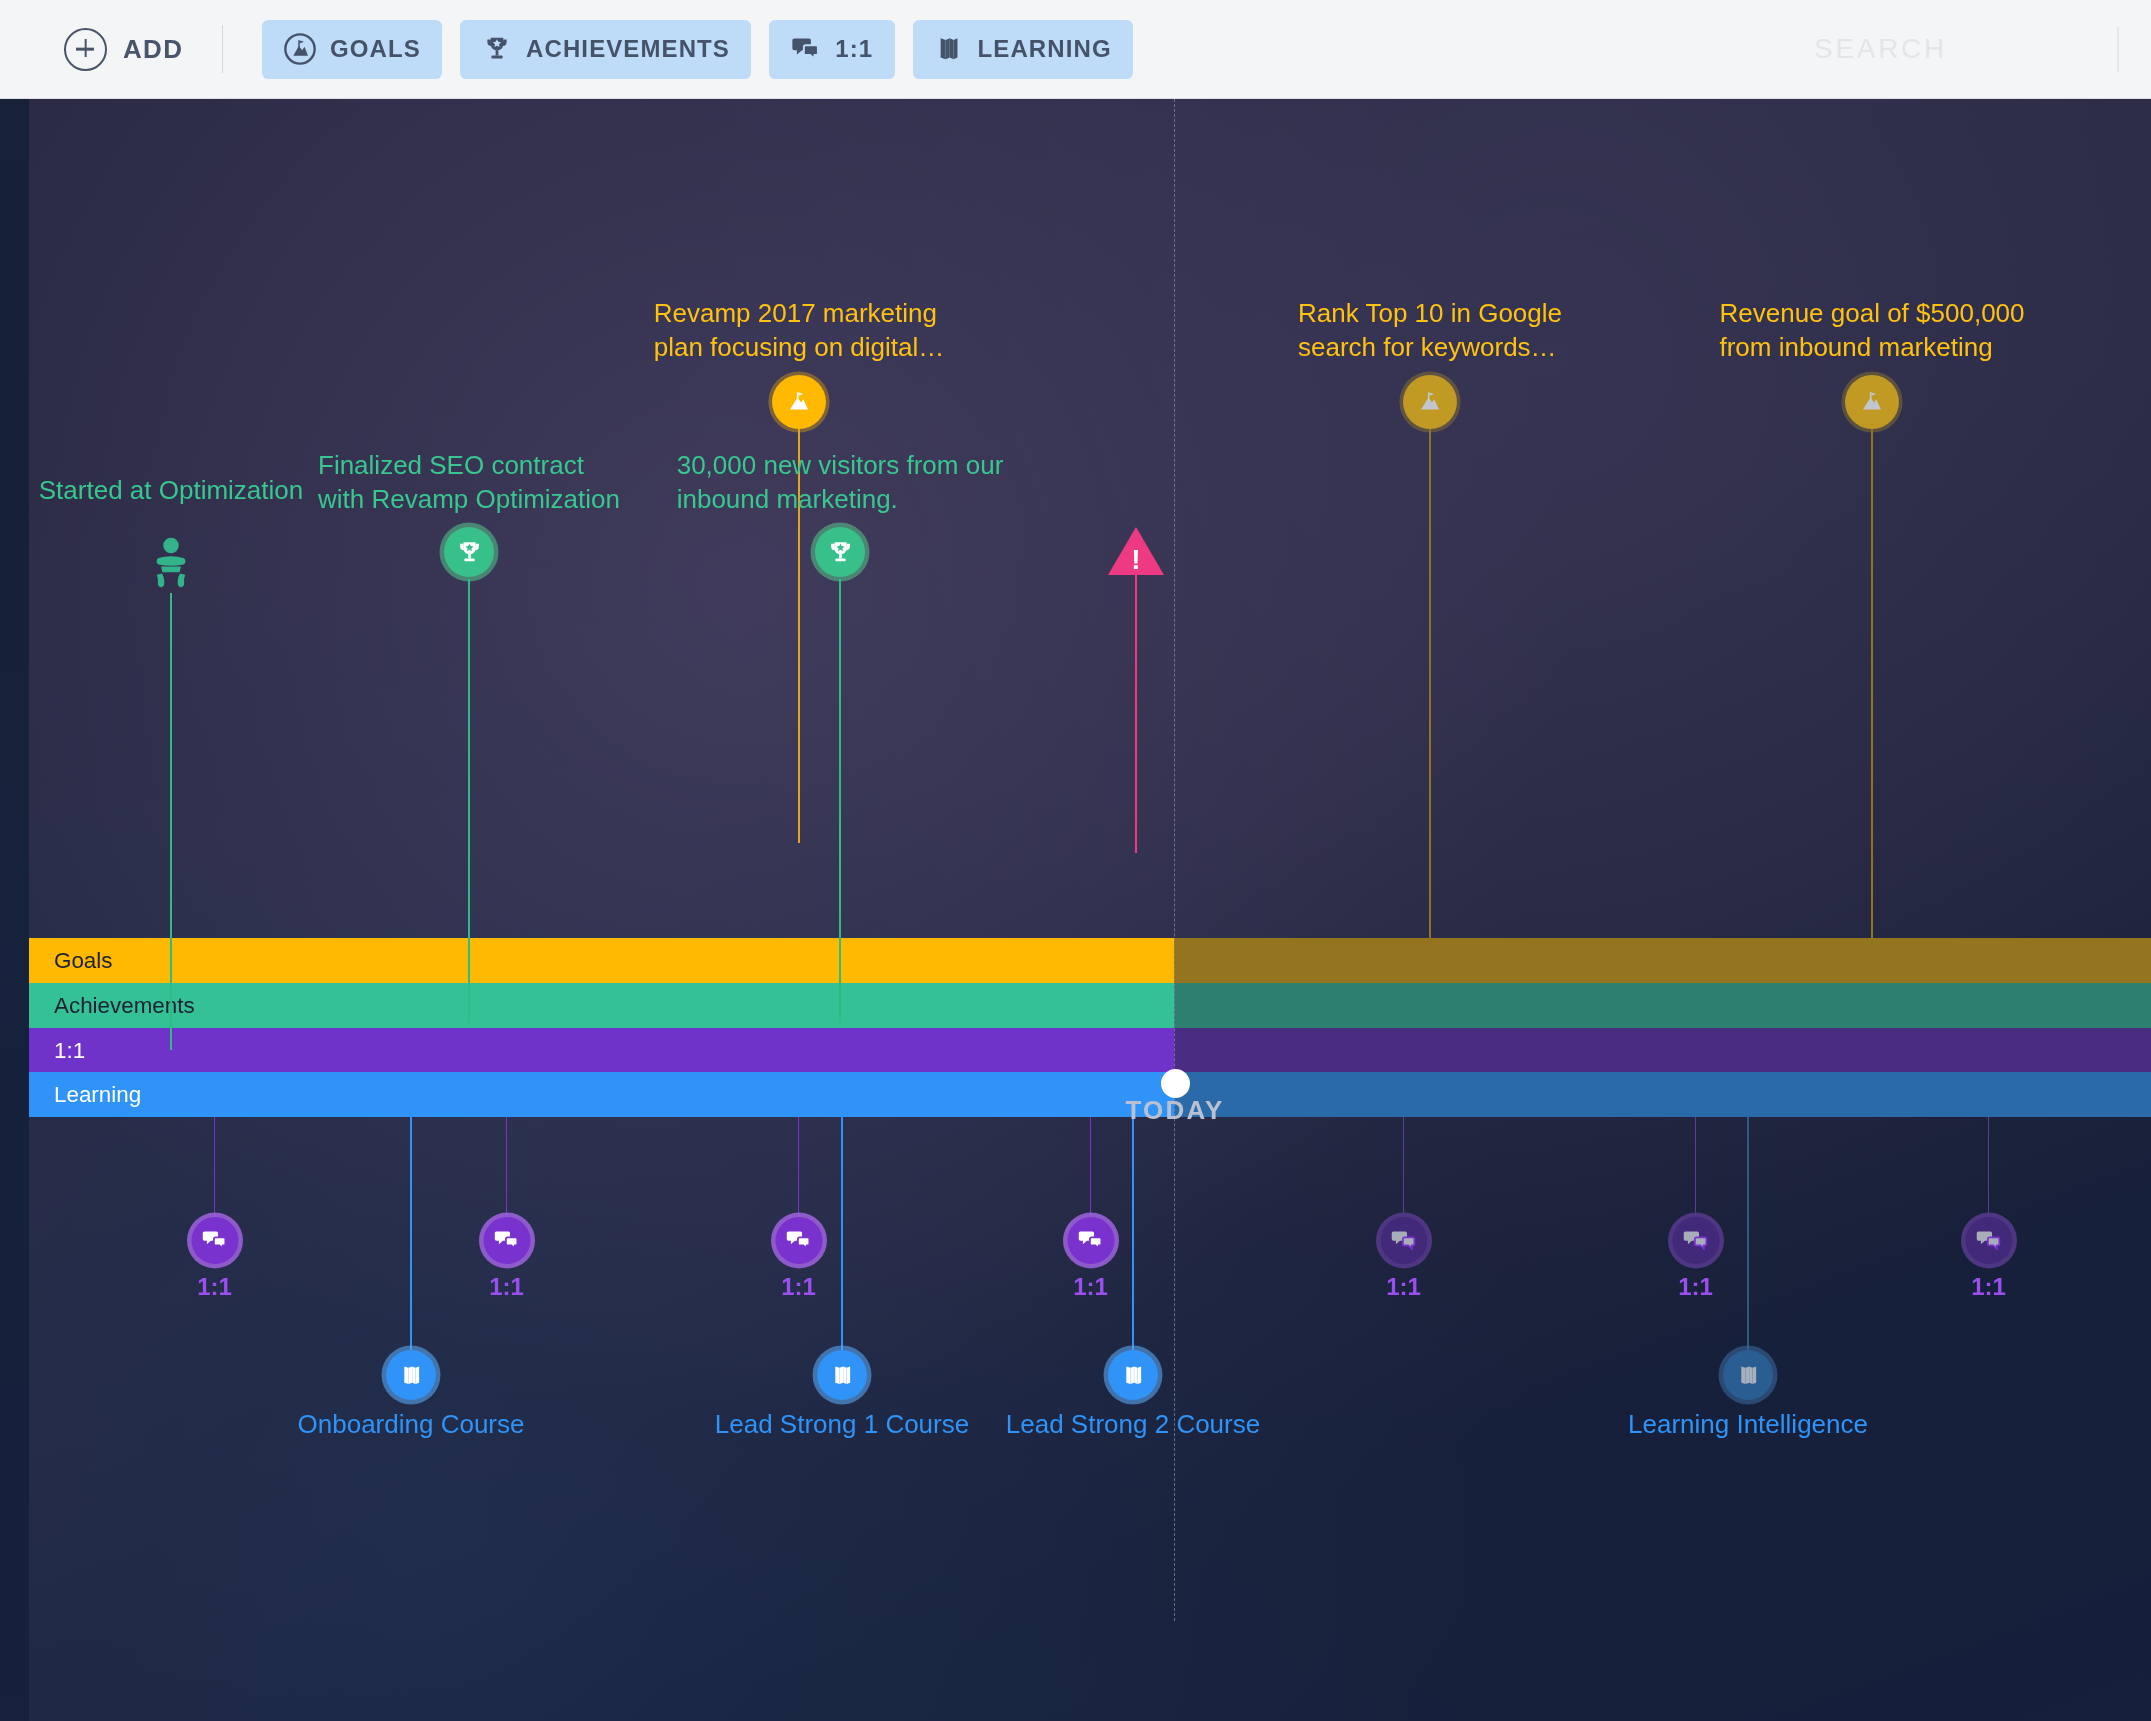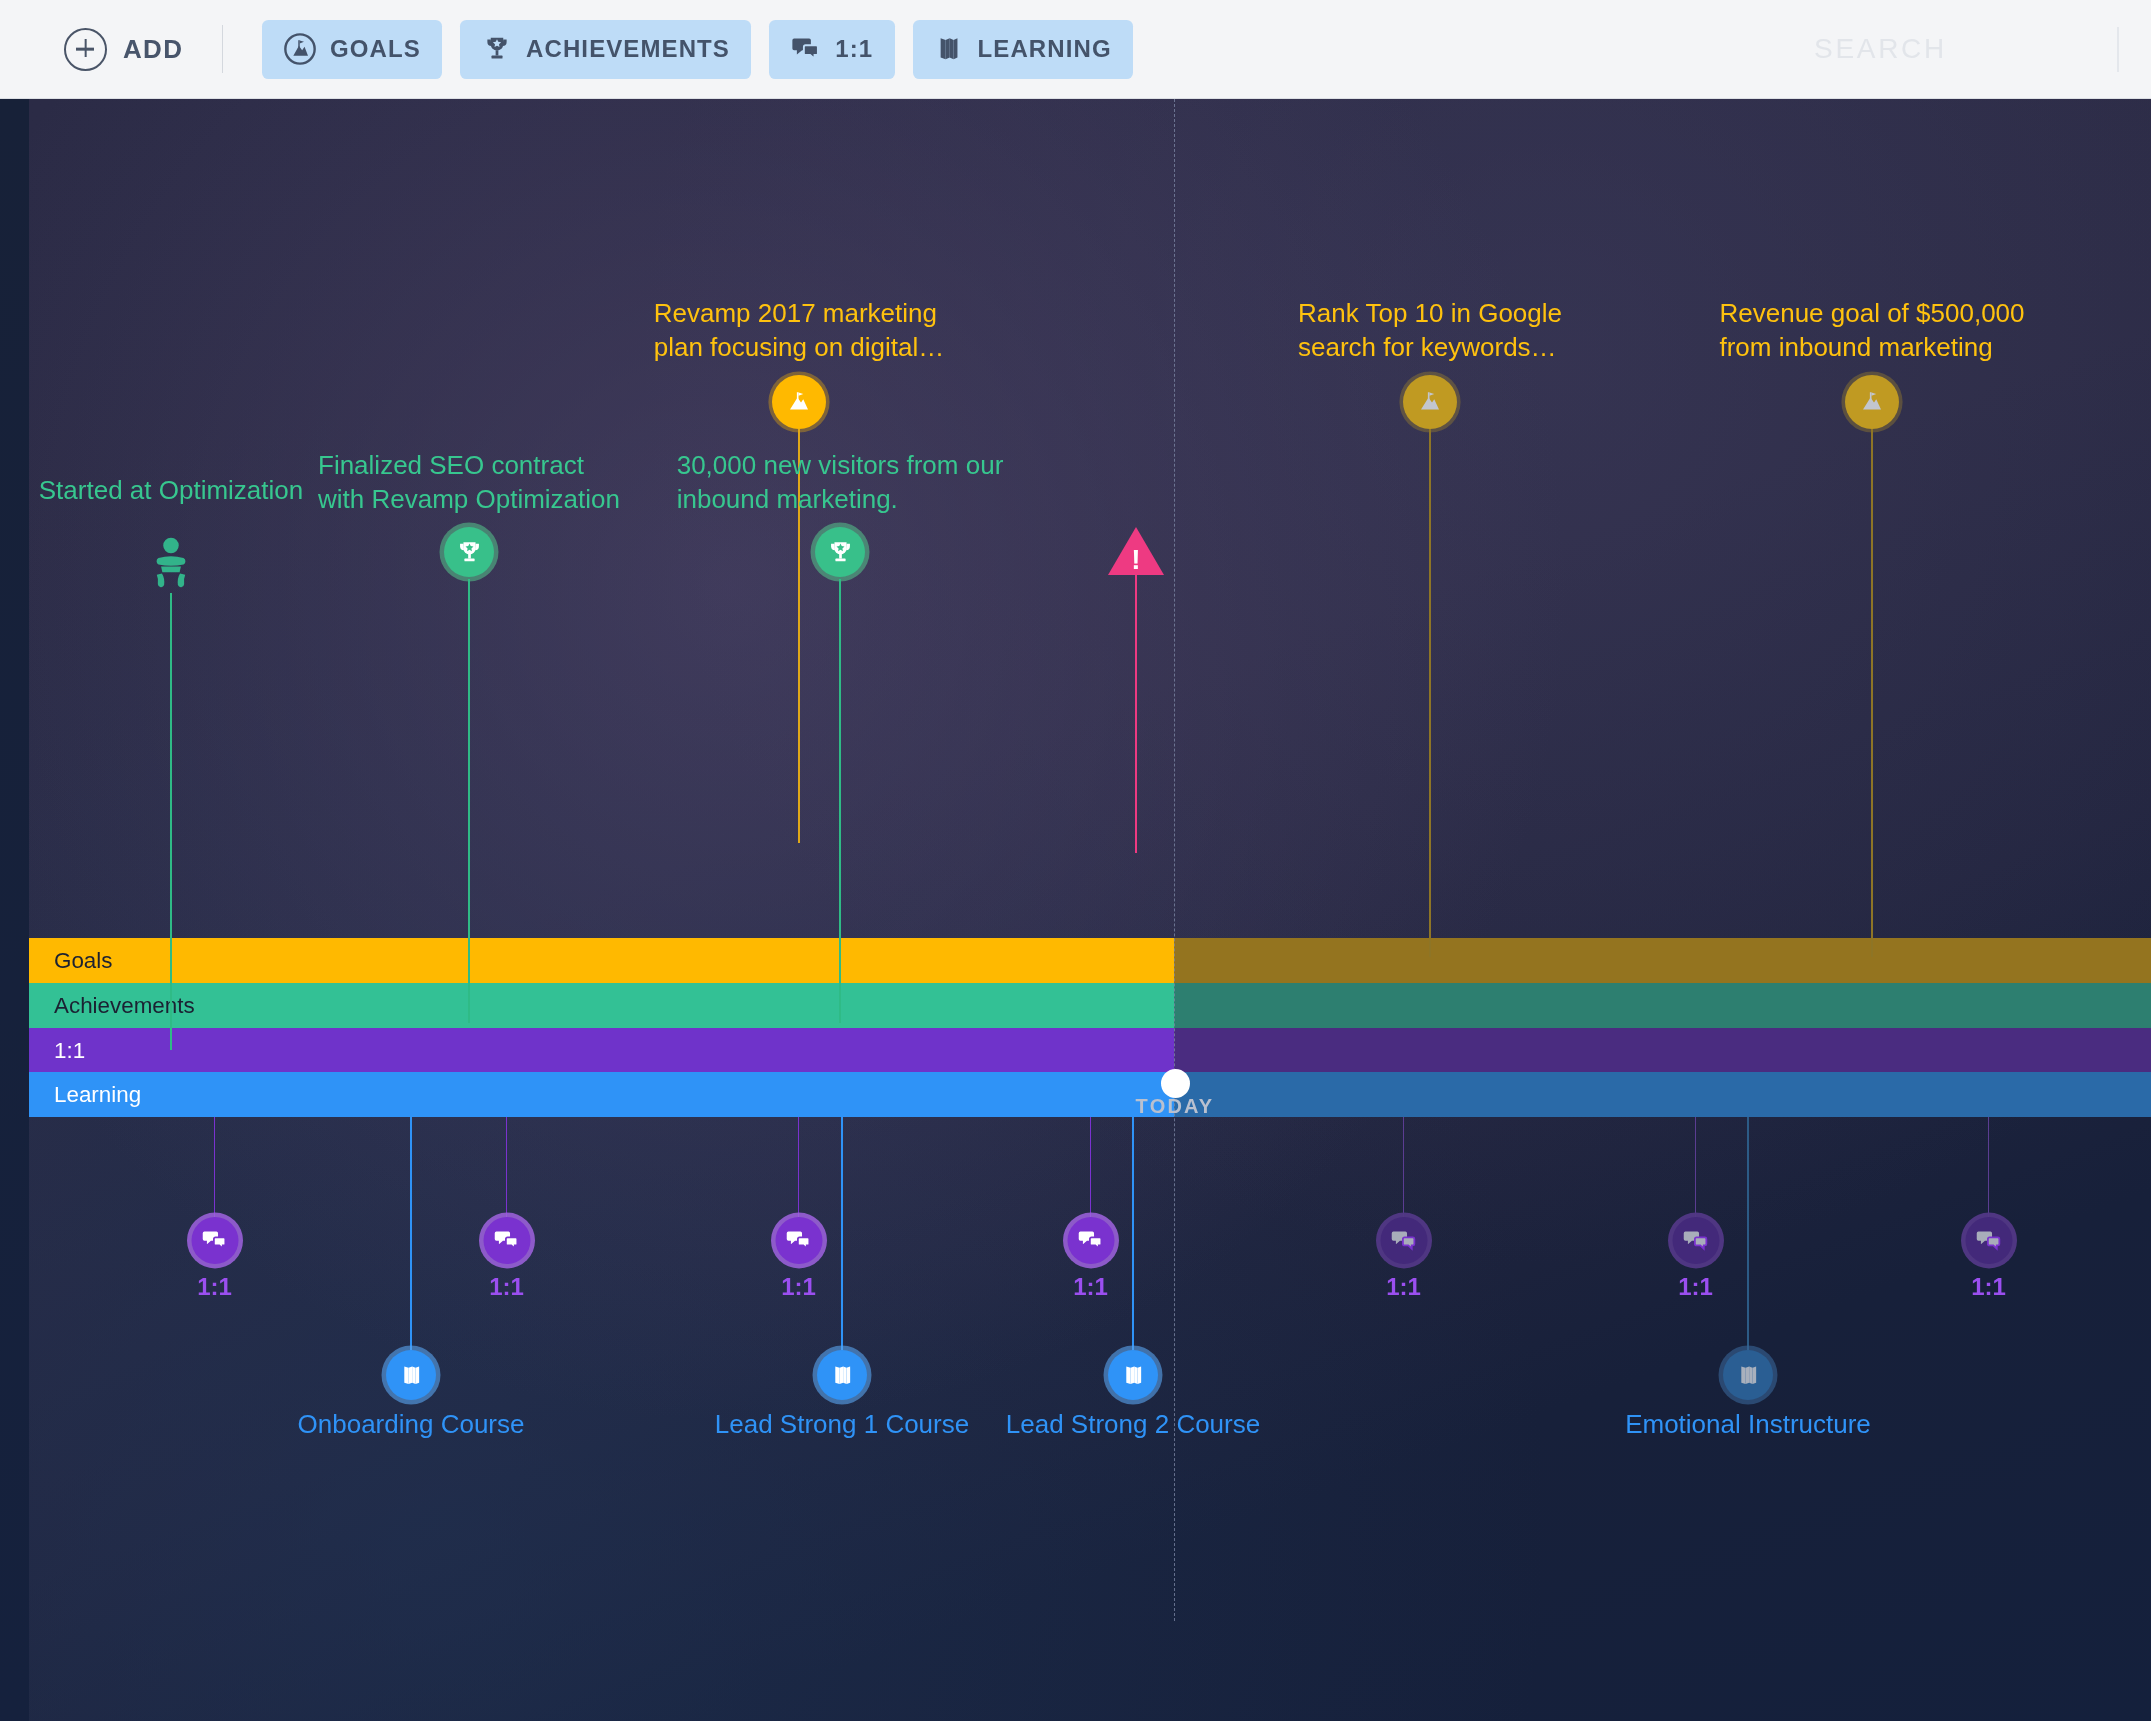--- a/index.html
+++ b/index.html
@@ -85,21 +85,21 @@
     border-left: 1.8px dashed #7e89a6; opacity: .75; z-index: 4;
   }
   .today-dot {
     position: absolute; left: 1175px; top: 970px;
     width: 29px; height: 29px; margin-left: -14.3px;
     border-radius: 50%; background: #ffffff; z-index: 7;
   }
   .today-label {
     position: absolute; left: 1175px; top: 996px;
     transform: translateX(-50%);
-    font-size: 20px; font-weight: bold; letter-spacing: 2.2px;
+    font-size: 26px; font-weight: bold; letter-spacing: 2.2px;
     color: #b9c0cf; z-index: 7; white-space: nowrap;
   }
 
   
   .lanes { position: absolute; left: 0; top: 839px; width: 2151px; height: 179px; z-index: 3; }
   .lane { position: absolute; left: 0; width: 2151px; height: 45px; }
   .lane .past   { position: absolute; left: 0; top: 0; width: 1174px; height: 45px; }
   .lane .future { position: absolute; left: 1174px; top: 0; width: 977px; height: 45px; }
   .lane .dim-left { position: absolute; left: 0; top: 0; width: 29px; height: 45px; background: rgba(0,0,0,.42); }
   .lane-label {
@@ -463,21 +463,21 @@
       <div class="marker" style="left: 1542px; top: 1018px; width: 412px; height: 376px;">
         <div class="stem ln-stem future" style="top: 0px; height: 233px;"></div>
         <div class="dot ln-dot future" style="top: 233px;">
           <svg width="27" height="29" viewBox="0 0 24 24">
       <path d="M5.6 4 L9.4 5.2 V19.6 L5.6 18.4 Z" fill="#a8b0bd"></path>
       <path d="M9.4 5.2 L12.6 4 V18.4 L9.4 19.6 Z" fill="#a8b0bd"></path>
       <path d="M12.6 4 L15.6 5.2 V19.6 L12.6 18.4 Z" fill="#a8b0bd"></path>
       <path d="M15.6 5.2 L18.8 4 V18.4 L15.6 19.6 Z" fill="#a8b0bd"></path>
           </svg>
         </div>
-        <div class="mlabel ln-label" style="top: 290px;">Emotional Instructure</div>
+        <div class="mlabel ln-label" style="top: 290px;">Learning Intelligence</div>
       </div>
     </div>
 
   <div class="today-dot"></div>
   <div class="today-label">TODAY</div>
 
   <div class="edge-strip"></div>
 </div>
 
 

